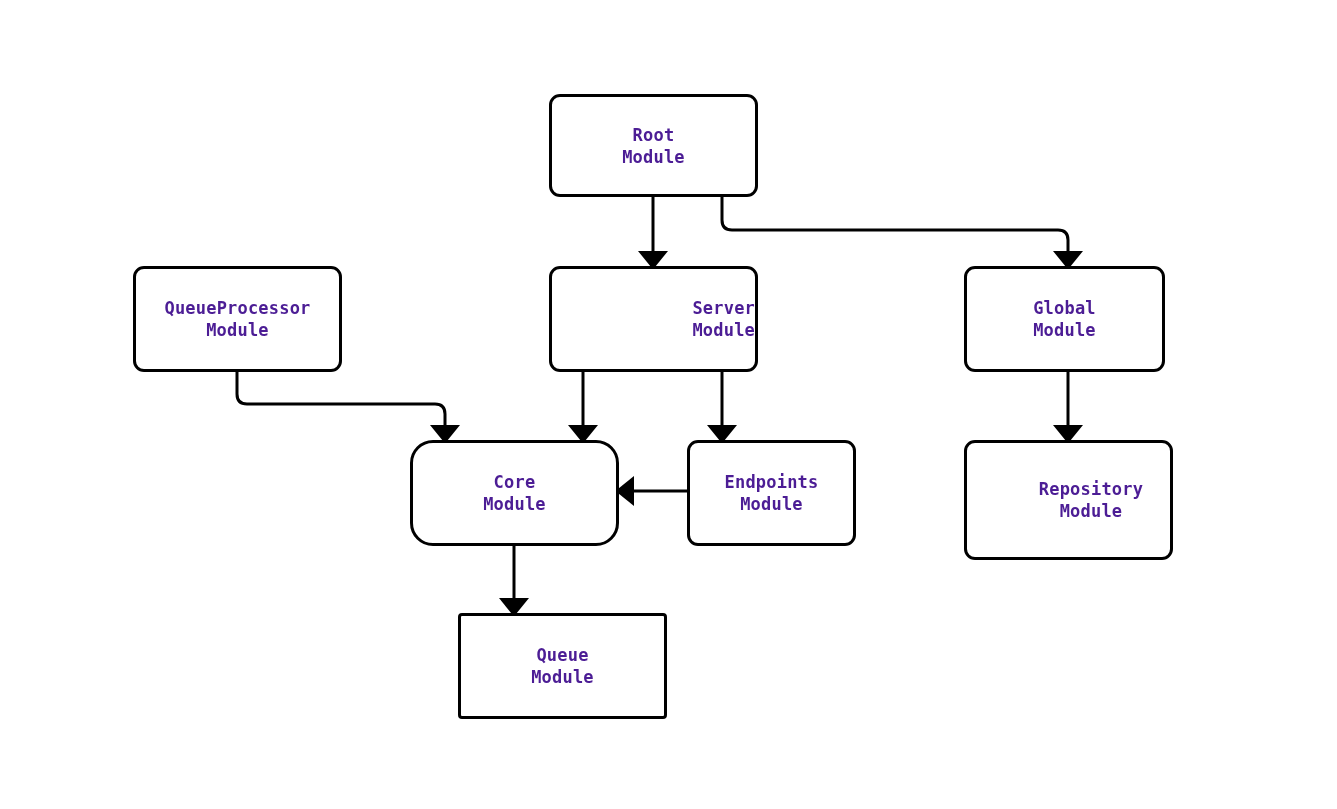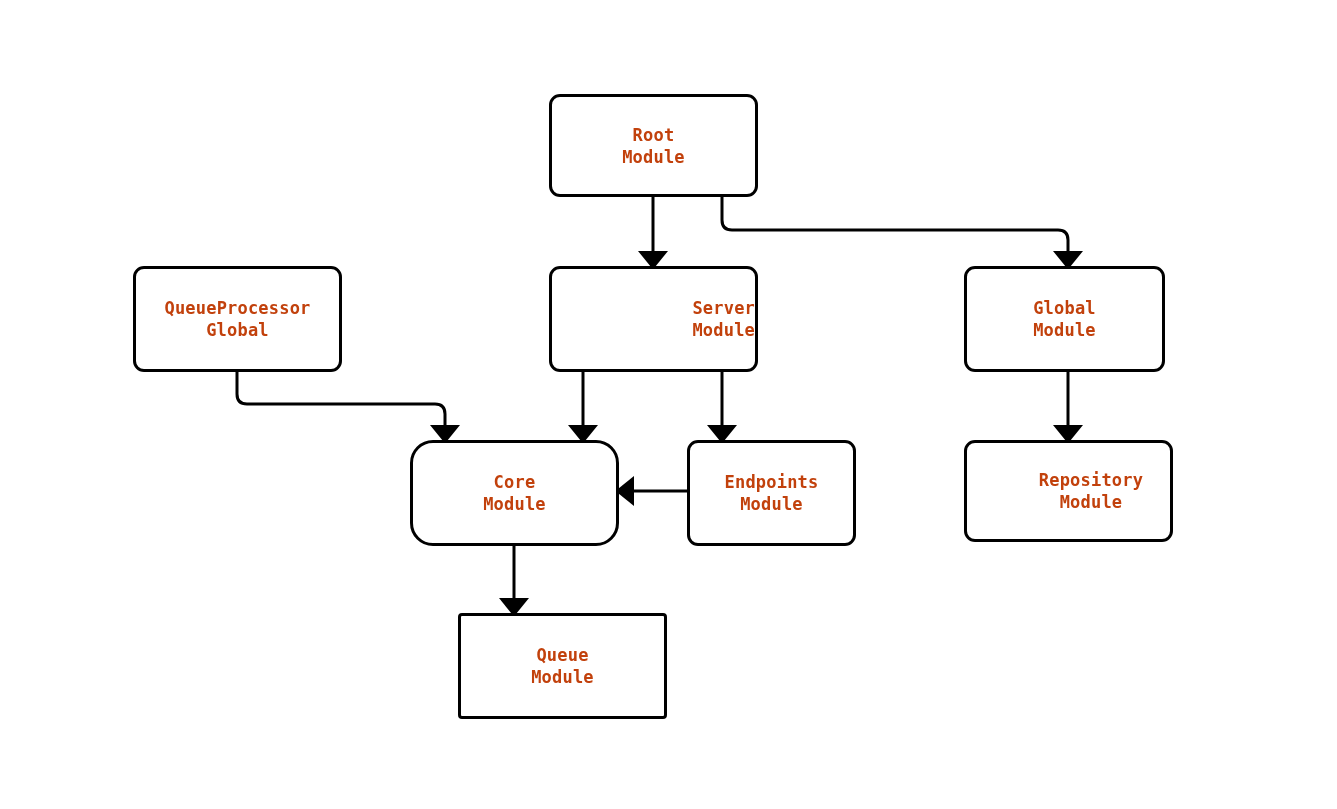--- a/index.html
+++ b/index.html
@@ -36,21 +36,21 @@
     display: flex;
     align-items: center;
     justify-content: center;
     z-index: 2;
   }
   .node-label {
     font-family: "DejaVu Sans Mono", "Liberation Mono", monospace;
     font-size: 17px;
     line-height: 22px;
     font-weight: 700;
-    color: #c2410c;
+    color: #4c1d95;
     text-align: center;
     white-space: pre-line;
     letter-spacing: 0.2px;
     user-select: none;
   }
 </style>
 </head>
 <body>
 
 <div id="diagram-canvas">
@@ -73,21 +73,21 @@
       </g>
   </svg>
 
   <div class="node" style="left: 549px; top: 94px; width: 209px; height: 103px; border-radius: 11px; border-width: 3px; border-color: rgb(0, 0, 0); background: rgb(255, 255, 255);">
     <span class="node-label">Root
 Module</span>
   </div>
 
   <div class="node" style="left: 133px; top: 266px; width: 209px; height: 106px; border-radius: 11px; border-width: 3px; border-color: rgb(0, 0, 0); background: rgb(255, 255, 255);">
     <span class="node-label">QueueProcessor
-Global</span>
+Module</span>
   </div>
 
   <div class="node" style="left: 549px; top: 266px; width: 209px; height: 106px; border-radius: 11px; border-width: 3px; border-color: rgb(0, 0, 0); background: rgb(255, 255, 255); justify-content: flex-end;">
     <span class="node-label">Server
 Module</span>
   </div>
 
   <div class="node" style="left: 964px; top: 266px; width: 201px; height: 106px; border-radius: 11px; border-width: 3px; border-color: rgb(0, 0, 0); background: rgb(255, 255, 255);">
     <span class="node-label">Global
 Module</span>
@@ -96,21 +96,21 @@
   <div class="node" style="left: 410px; top: 440px; width: 209px; height: 106px; border-radius: 23px; border-width: 3px; border-color: rgb(0, 0, 0); background: rgb(255, 255, 255);">
     <span class="node-label">Core
 Module</span>
   </div>
 
   <div class="node" style="left: 687px; top: 440px; width: 169px; height: 106px; border-radius: 11px; border-width: 3px; border-color: rgb(0, 0, 0); background: rgb(255, 255, 255);">
     <span class="node-label">Endpoints
 Module</span>
   </div>
 
-  <div class="node" style="left: 964px; top: 440px; width: 209px; height: 102px; border-radius: 11px; border-width: 3px; border-color: rgb(0, 0, 0); background: rgb(255, 255, 255); padding-left: 45px;">
+  <div class="node" style="left: 964px; top: 440px; width: 209px; height: 120px; border-radius: 11px; border-width: 3px; border-color: rgb(0, 0, 0); background: rgb(255, 255, 255); padding-left: 45px;">
     <span class="node-label">Repository
 Module</span>
   </div>
 
   <div class="node" style="left: 410px; top: 613px; width: 209px; height: 106px; border-radius: 4px; border-width: 3px; border-color: rgb(0, 0, 0); background: rgb(255, 255, 255); margin-left: 48px;">
     <span class="node-label">Queue
 Module</span>
   </div>
 
 </div>

